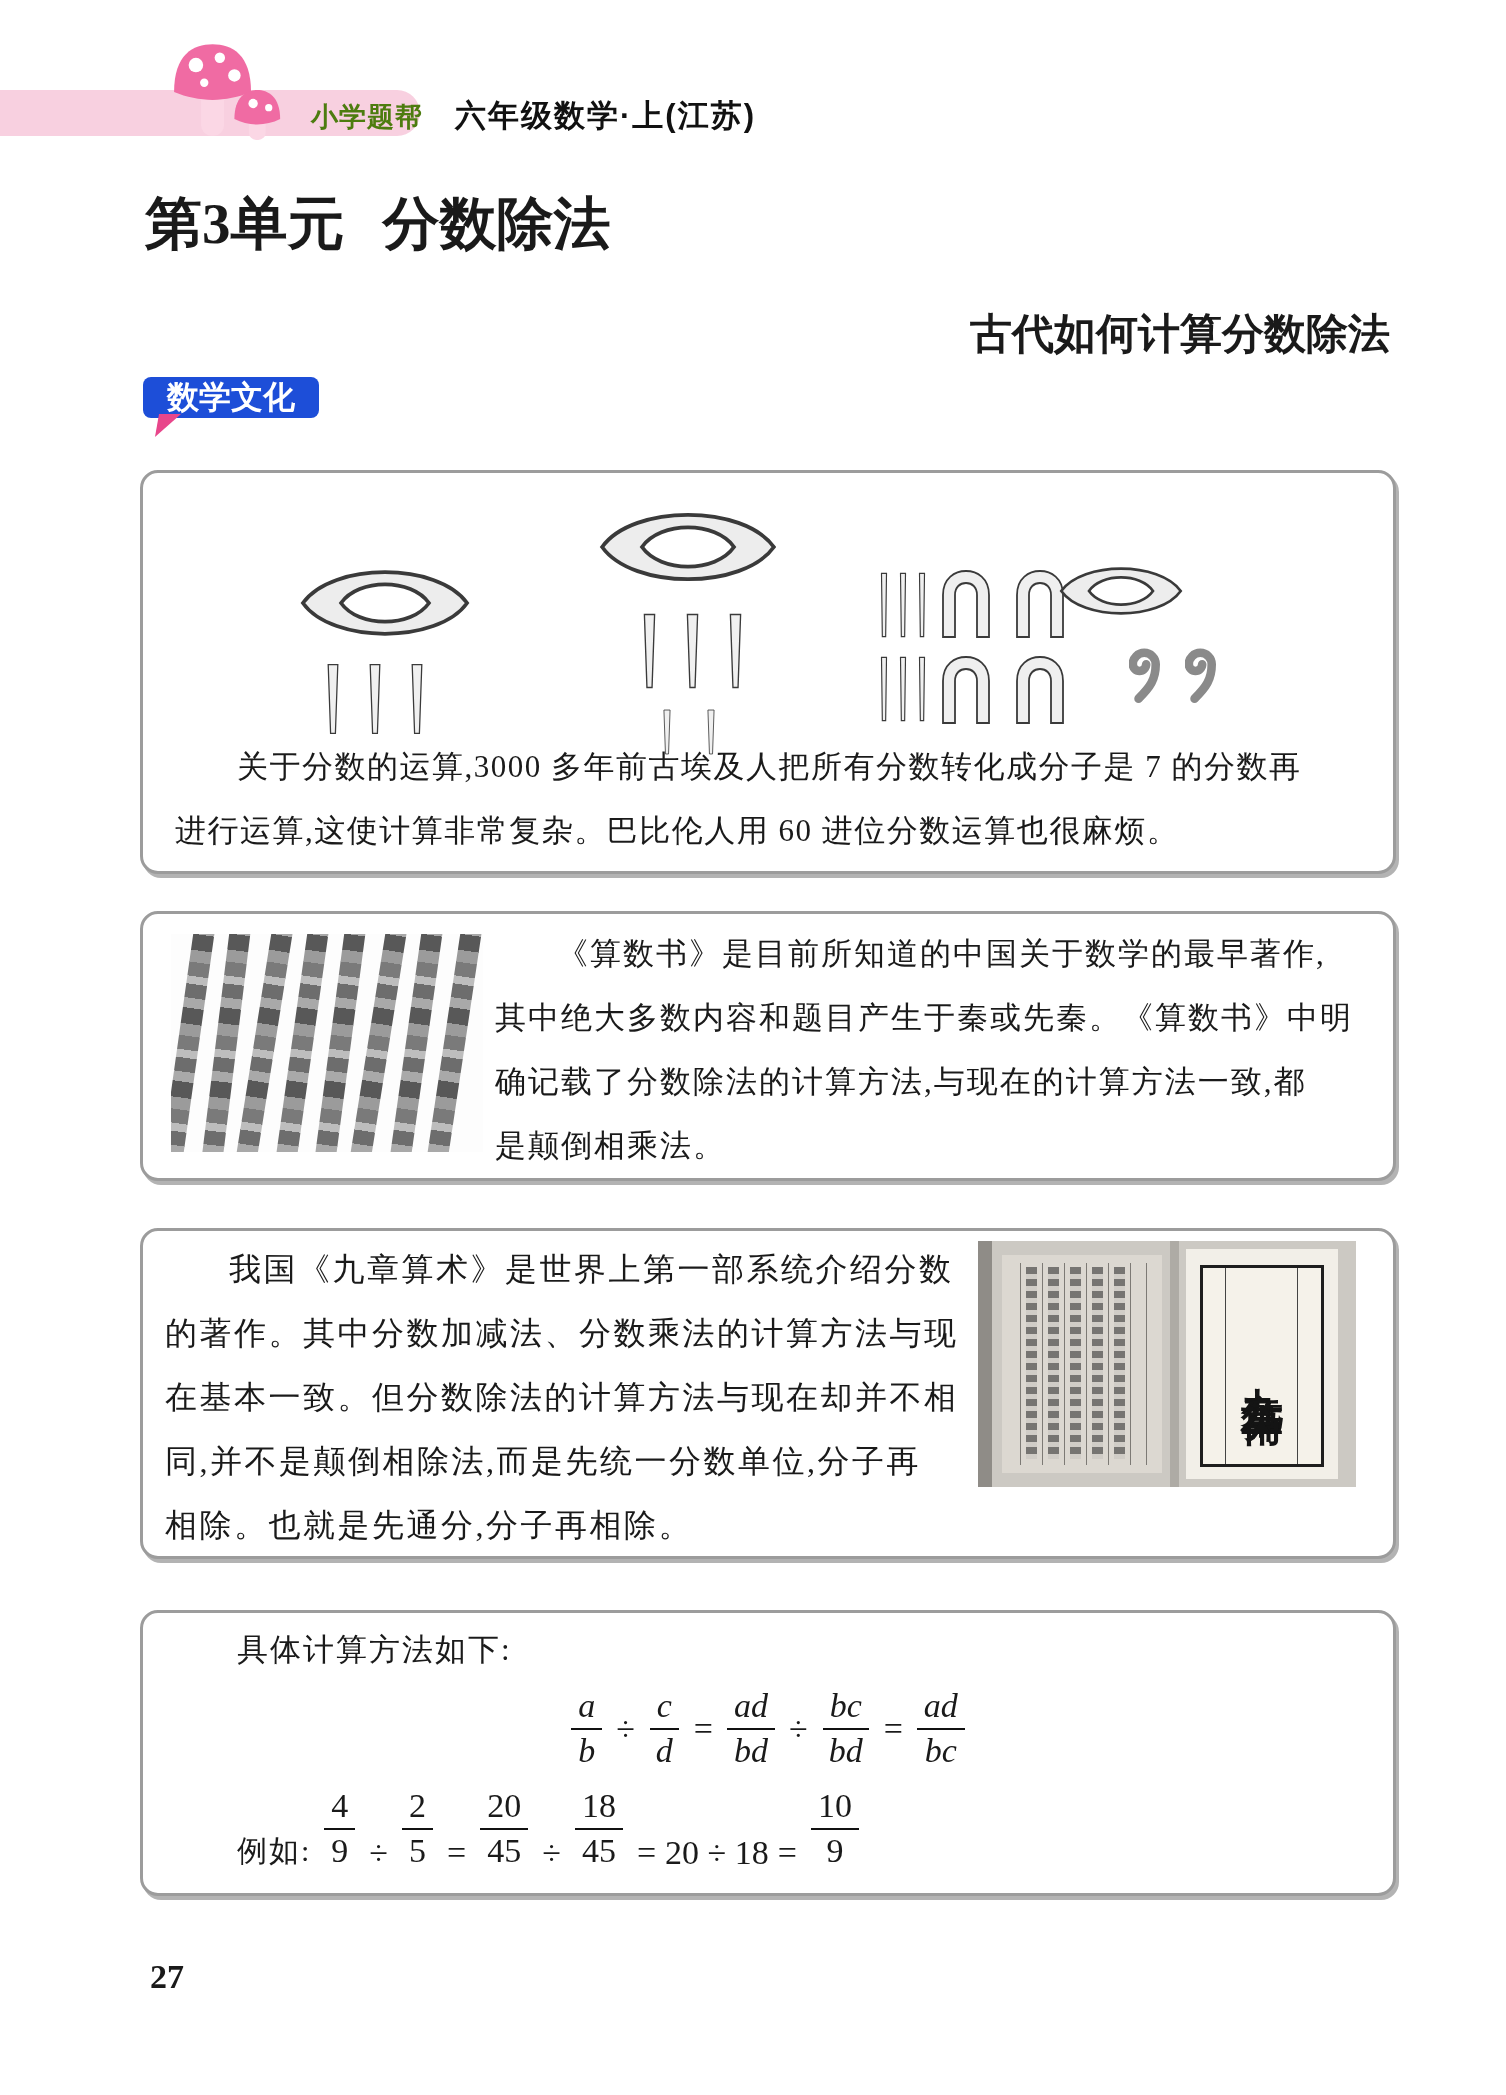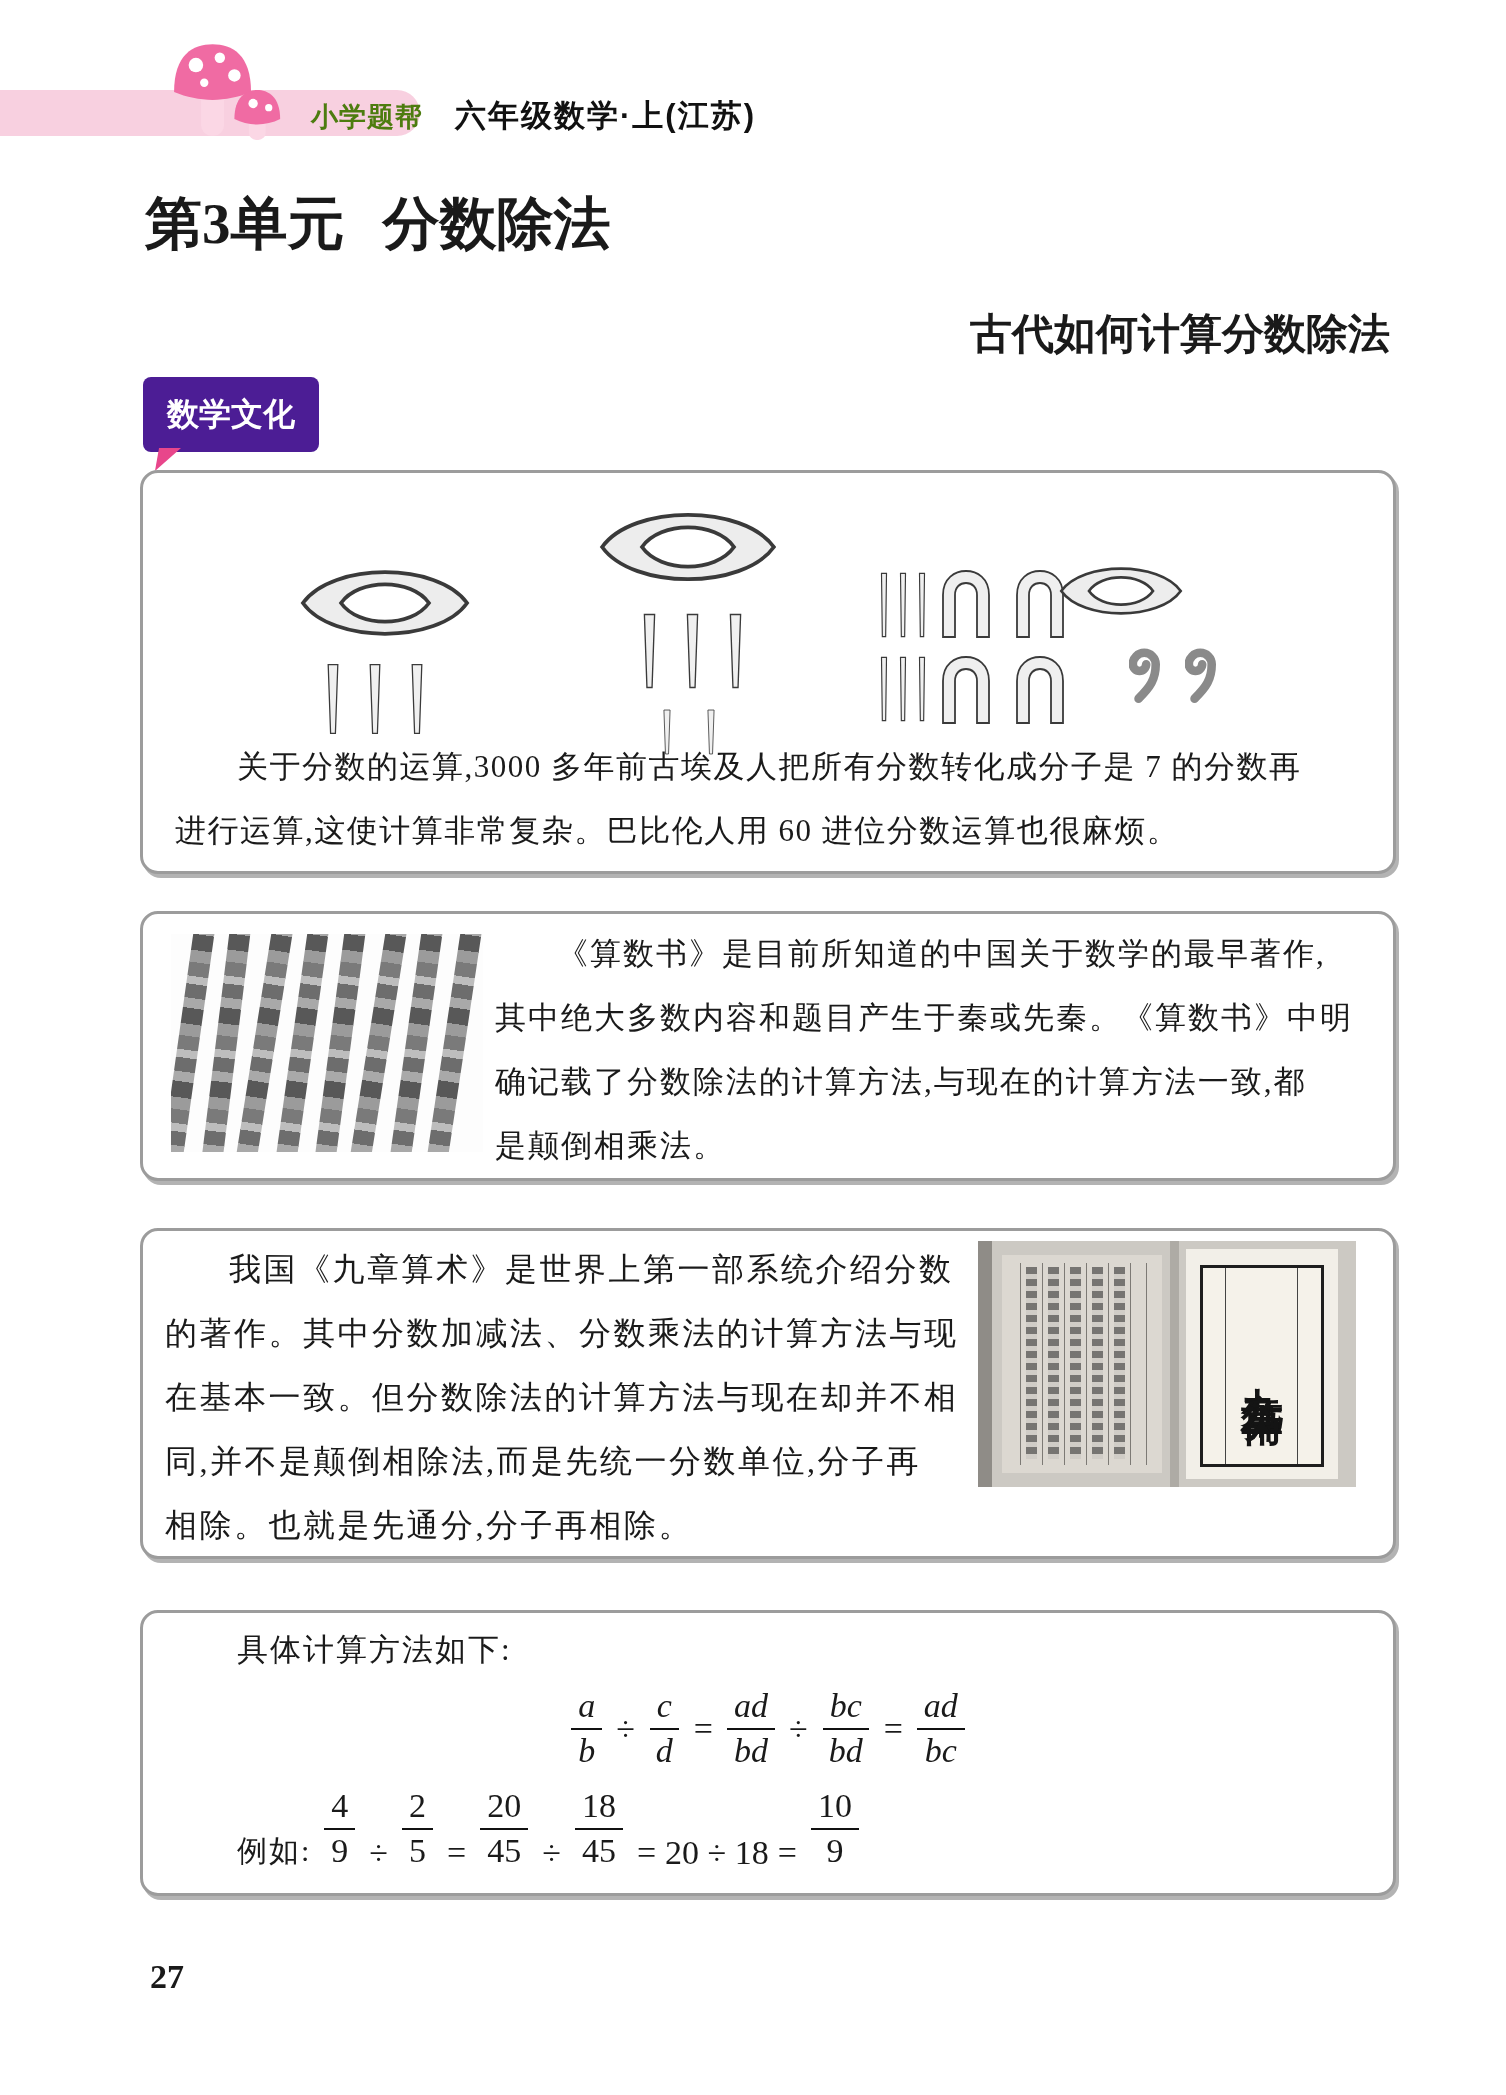--- a/index.html
+++ b/index.html
@@ -13,23 +13,23 @@
   .brand{position:absolute;left:292px;top:99px;font-family:"Liberation Sans","DejaVu Sans",sans-serif;
          font-size:27px;font-weight:bold;color:#4d7c0f;letter-spacing:1px;margin-left:19px;}
   .edition{position:absolute;left:455px;top:95px;font-family:"Liberation Sans","DejaVu Sans",sans-serif;
            font-size:31px;font-weight:600;color:#111;letter-spacing:2px;}
 
   
   .unit-title{position:absolute;left:145px;top:186px;display:flex;gap:38px;
               font-size:57px;font-weight:bold;}
   .article-title{position:absolute;left:140px;top:306px;width:1250px;text-align:right;
                  font-family:"Liberation Sans","DejaVu Sans",sans-serif;font-size:42px;font-weight:bold;}
-  .badge{position:absolute;left:143px;top:377px;background:#4c1d95;color:#fff;border-radius:8px;
+  .badge{position:absolute;left:143px;top:377px;background:#1d4ed8;color:#fff;border-radius:8px;
          font-family:"Liberation Sans","DejaVu Sans",sans-serif;font-size:32px;font-weight:bold;
-         padding:19px 24px;line-height:37px;}
+         padding:2px 24px;line-height:37px;}
   .badge::after{content:"";position:absolute;left:14px;bottom:-19px;width:0;height:0;
          border-top:23px solid #e8468b;border-right:22px solid transparent;transform:skewX(-10deg);}
 
   
   .box{position:absolute;background:#fff;border:3px solid #9c9c9c;border-radius:18px;
        box-shadow:3px 4px 0 #b3b3b3;}
   .box1{left:140px;top:470px;width:1250px;height:398px;}
   .box2{left:140px;top:911px;width:1250px;height:264px;}
   .box3{left:140px;top:1228px;width:1250px;height:325px;}
   .box4{left:140px;top:1610px;width:1250px;height:280px;}

